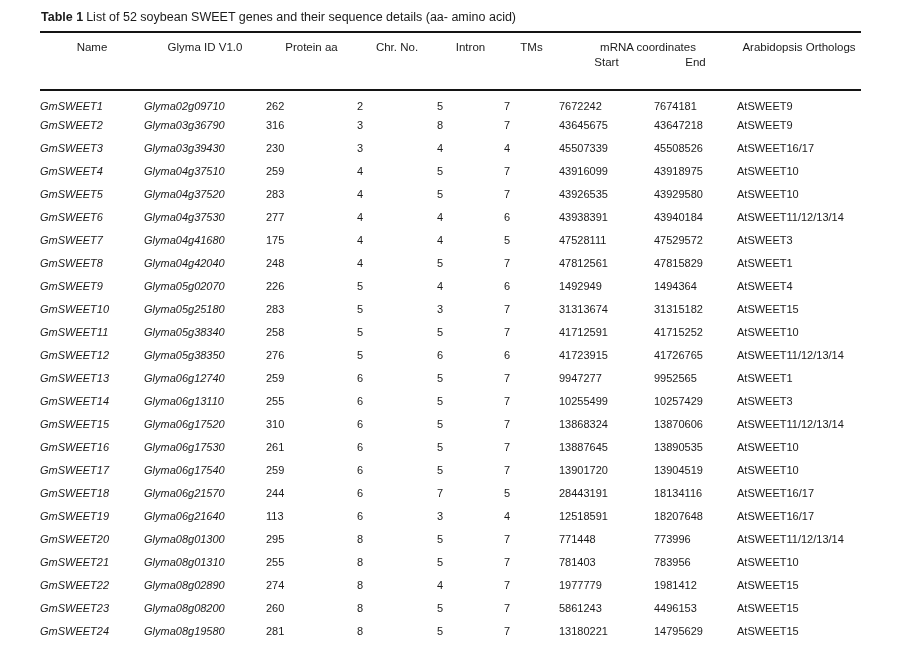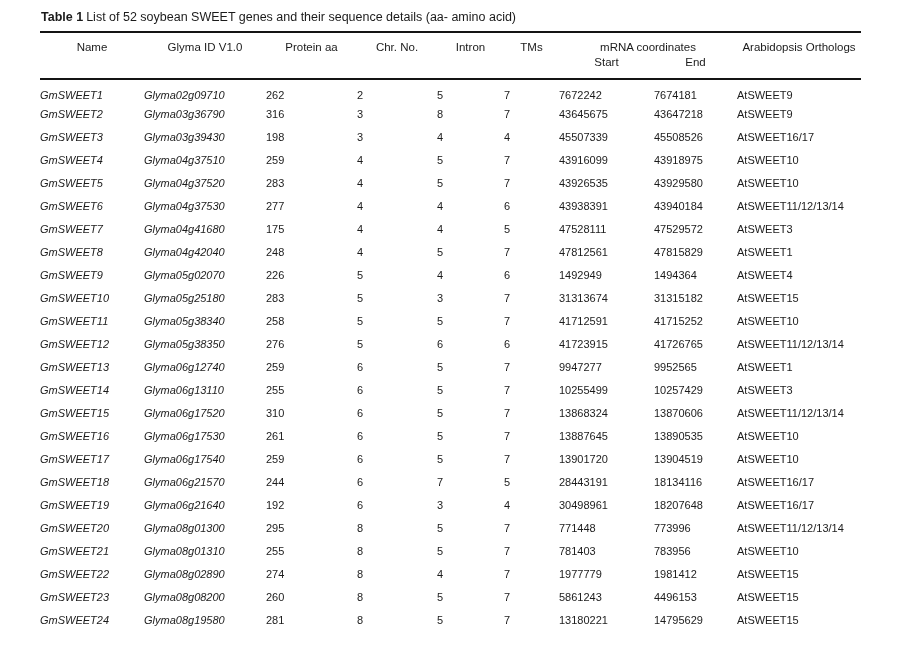--- a/index.html
+++ b/index.html
@@ -39,21 +39,21 @@
   thead th {
     text-align: center;
     font-weight: normal;
     font-size: 11.5px;
     vertical-align: top;
     padding: 0;
     white-space: nowrap;
     overflow: visible;
   }
   thead tr.h1 th { padding-top: 8px; height: 24px; }
-  thead tr.h2 th { height: 22px; padding-bottom: 10px; }
+  thead tr.h2 th { height: 22px; padding-bottom: 21px; }
   tbody td {
     font-size: 11px;
     height: 23px;
     padding: 0;
     vertical-align: middle;
     white-space: nowrap;
     overflow: visible;
     text-align: left;
   }
   tbody tr:first-child td { padding-top: 7px; }
@@ -117,21 +117,21 @@
     <td>8</td>
     <td>7</td>
     <td>43645675</td>
     <td>43647218</td>
     <td>AtSWEET9</td>
   </tr>
 
   <tr>
     <td class="italic">GmSWEET3</td>
     <td class="italic">Glyma03g39430</td>
-    <td>198</td>
+    <td>230</td>
     <td>3</td>
     <td>4</td>
     <td>4</td>
     <td>45507339</td>
     <td>45508526</td>
     <td>AtSWEET16/17</td>
   </tr>
 
   <tr>
     <td class="italic">GmSWEET4</td>
@@ -309,25 +309,25 @@
     <td>7</td>
     <td>5</td>
     <td>28443191</td>
     <td>18134116</td>
     <td>AtSWEET16/17</td>
   </tr>
 
   <tr>
     <td class="italic">GmSWEET19</td>
     <td class="italic">Glyma06g21640</td>
-    <td>192</td>
+    <td>113</td>
     <td>6</td>
     <td>3</td>
     <td>4</td>
-    <td>30498961</td>
+    <td>12518591</td>
     <td>18207648</td>
     <td>AtSWEET16/17</td>
   </tr>
 
   <tr>
     <td class="italic">GmSWEET20</td>
     <td class="italic">Glyma08g01300</td>
     <td>295</td>
     <td>8</td>
     <td>5</td>

